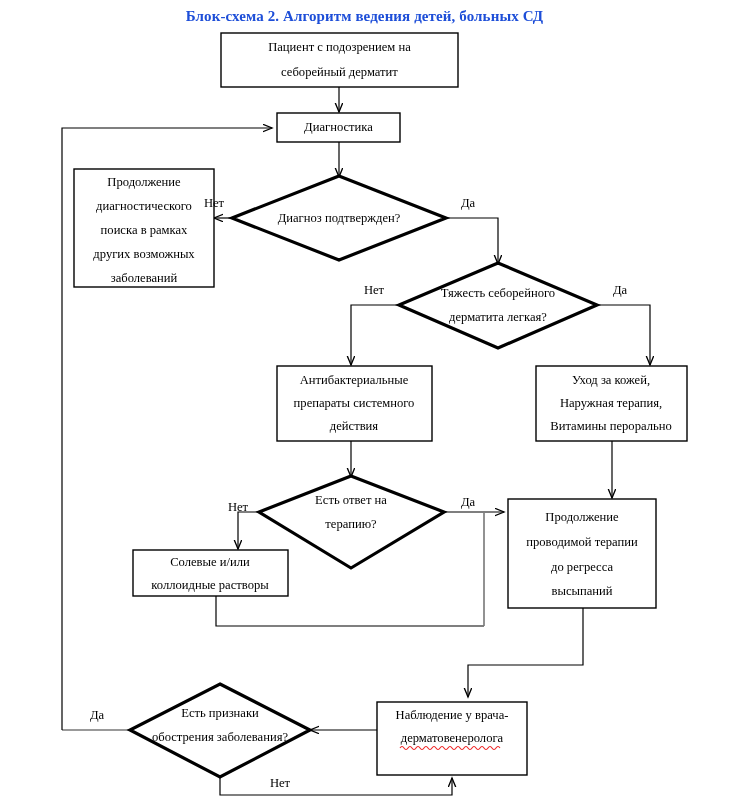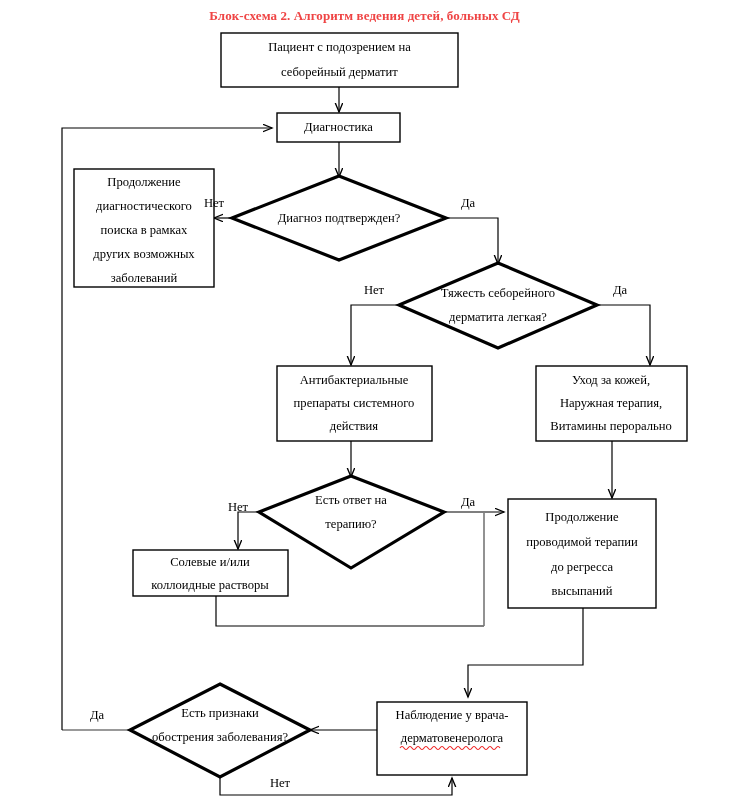--- a/index.html
+++ b/index.html
@@ -16,23 +16,23 @@
     overflow: hidden;
   }
   #chart-title {
     position: absolute;
     left: 0;
     top: 8px;
     width: 729px;
     text-align: center;
     font-family: "Liberation Serif", "DejaVu Serif", serif;
     font-weight: bold;
-    font-size: 13px;
+    font-size: 15px;
     letter-spacing: 0.1px;
-    color: #ef4444;
+    color: #1d4ed8;
   }
   svg#flow {
     position: absolute;
     left: 0;
     top: 0;
   }
   .node-box {
     fill: #ffffff;
     stroke: #000000;
     stroke-width: 1.4;

